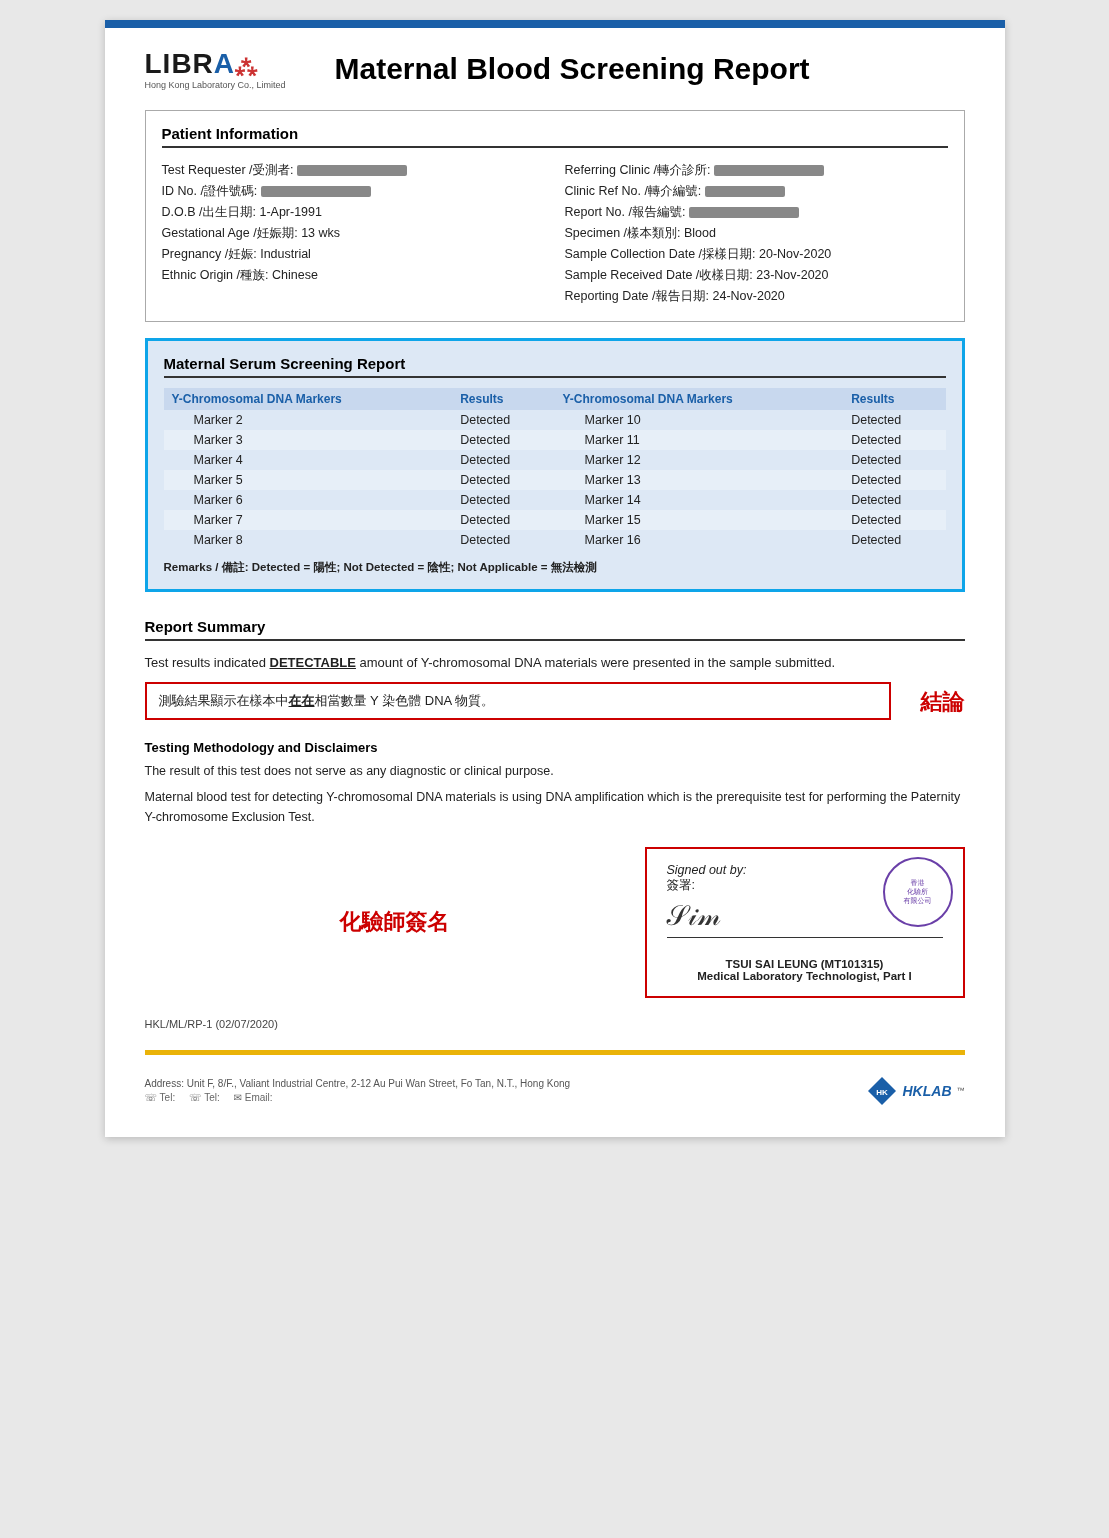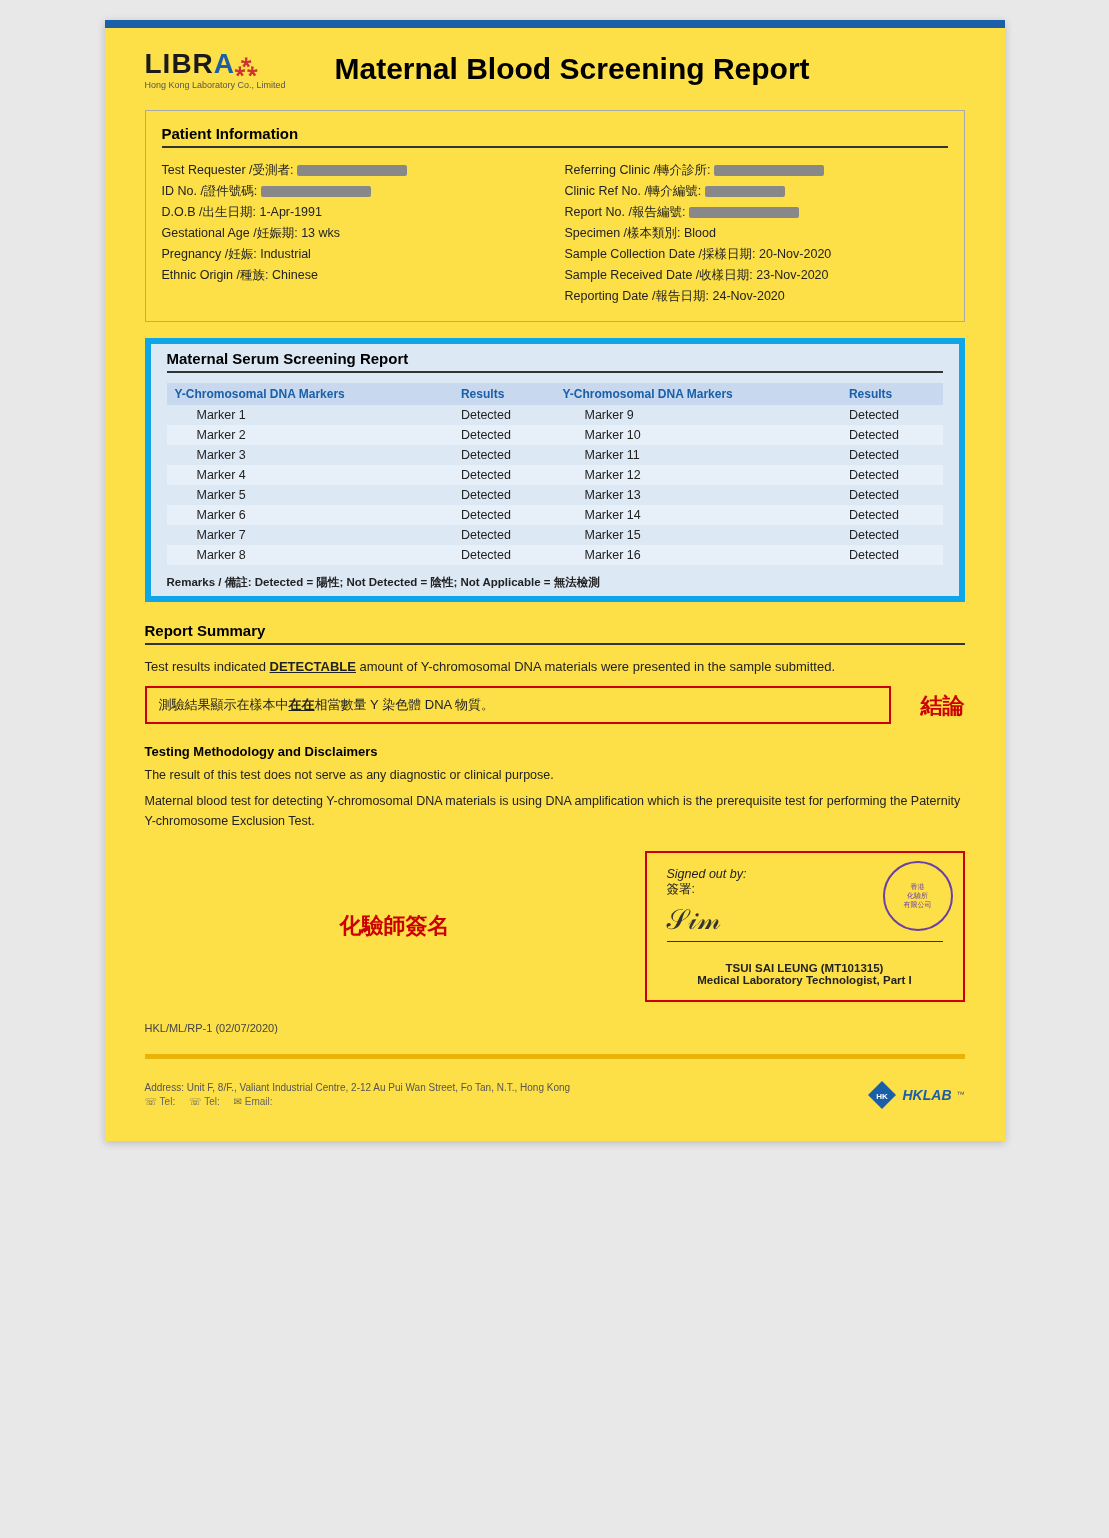--- a/index.html
+++ b/index.html
@@ -4,21 +4,21 @@
   <style>
     * { box-sizing: border-box; margin: 0; padding: 0; }
     body {
       font-family: Arial, sans-serif;
       background: #e8e8e8;
       display: flex;
       justify-content: center;
       padding: 20px;
     }
     .page {
-      background: #fde047;
+      background: #ffffff;
       width: 900px;
       padding: 30px 40px 30px 40px;
       box-shadow: 0 2px 8px rgba(0,0,0,0.2);
       position: relative;
     }
     
     .top-bar {
       height: 8px;
       background: #1a5fa8;
       margin: -30px -40px 20px -40px;
@@ -85,23 +85,23 @@
       height: 11px;
       width: 80px;
       vertical-align: middle;
     }
     .redacted-lg {
       width: 110px;
     }
     
     .serum-section {
       background: #dde8f5;
-      border: 6px solid #0ea5e9;
-      padding: 6px 16px;
-      margin-bottom: 20px;
+      border: 3px solid #0ea5e9;
+      padding: 14px 16px;
+      margin-bottom: 26px;
     }
     .serum-section .section-heading {
       border-bottom: 2px solid #333;
       margin-bottom: 10px;
     }
     .markers-table {
       width: 100%;
       border-collapse: collapse;
     }
     .markers-table th {
@@ -334,26 +334,20 @@
     <table class="markers-table">
       <thead>
         <tr>
           <th>Y-Chromosomal DNA Markers</th>
           <th>Results</th>
           <th>Y-Chromosomal DNA Markers</th>
           <th>Results</th>
         </tr>
       </thead>
       <tbody id="markers-tbody">
-      <tr>
-      <td style="padding-left:30px;">Marker 1</td>
-      <td>Detected</td>
-      <td style="padding-left:30px;">Marker 9</td>
-      <td>Detected</td>
-    </tr>
           <tr>
       <td style="padding-left:30px;">Marker 2</td>
       <td>Detected</td>
       <td style="padding-left:30px;">Marker 10</td>
       <td>Detected</td>
     </tr>
           <tr>
       <td style="padding-left:30px;">Marker 3</td>
       <td>Detected</td>
       <td style="padding-left:30px;">Marker 11</td>

